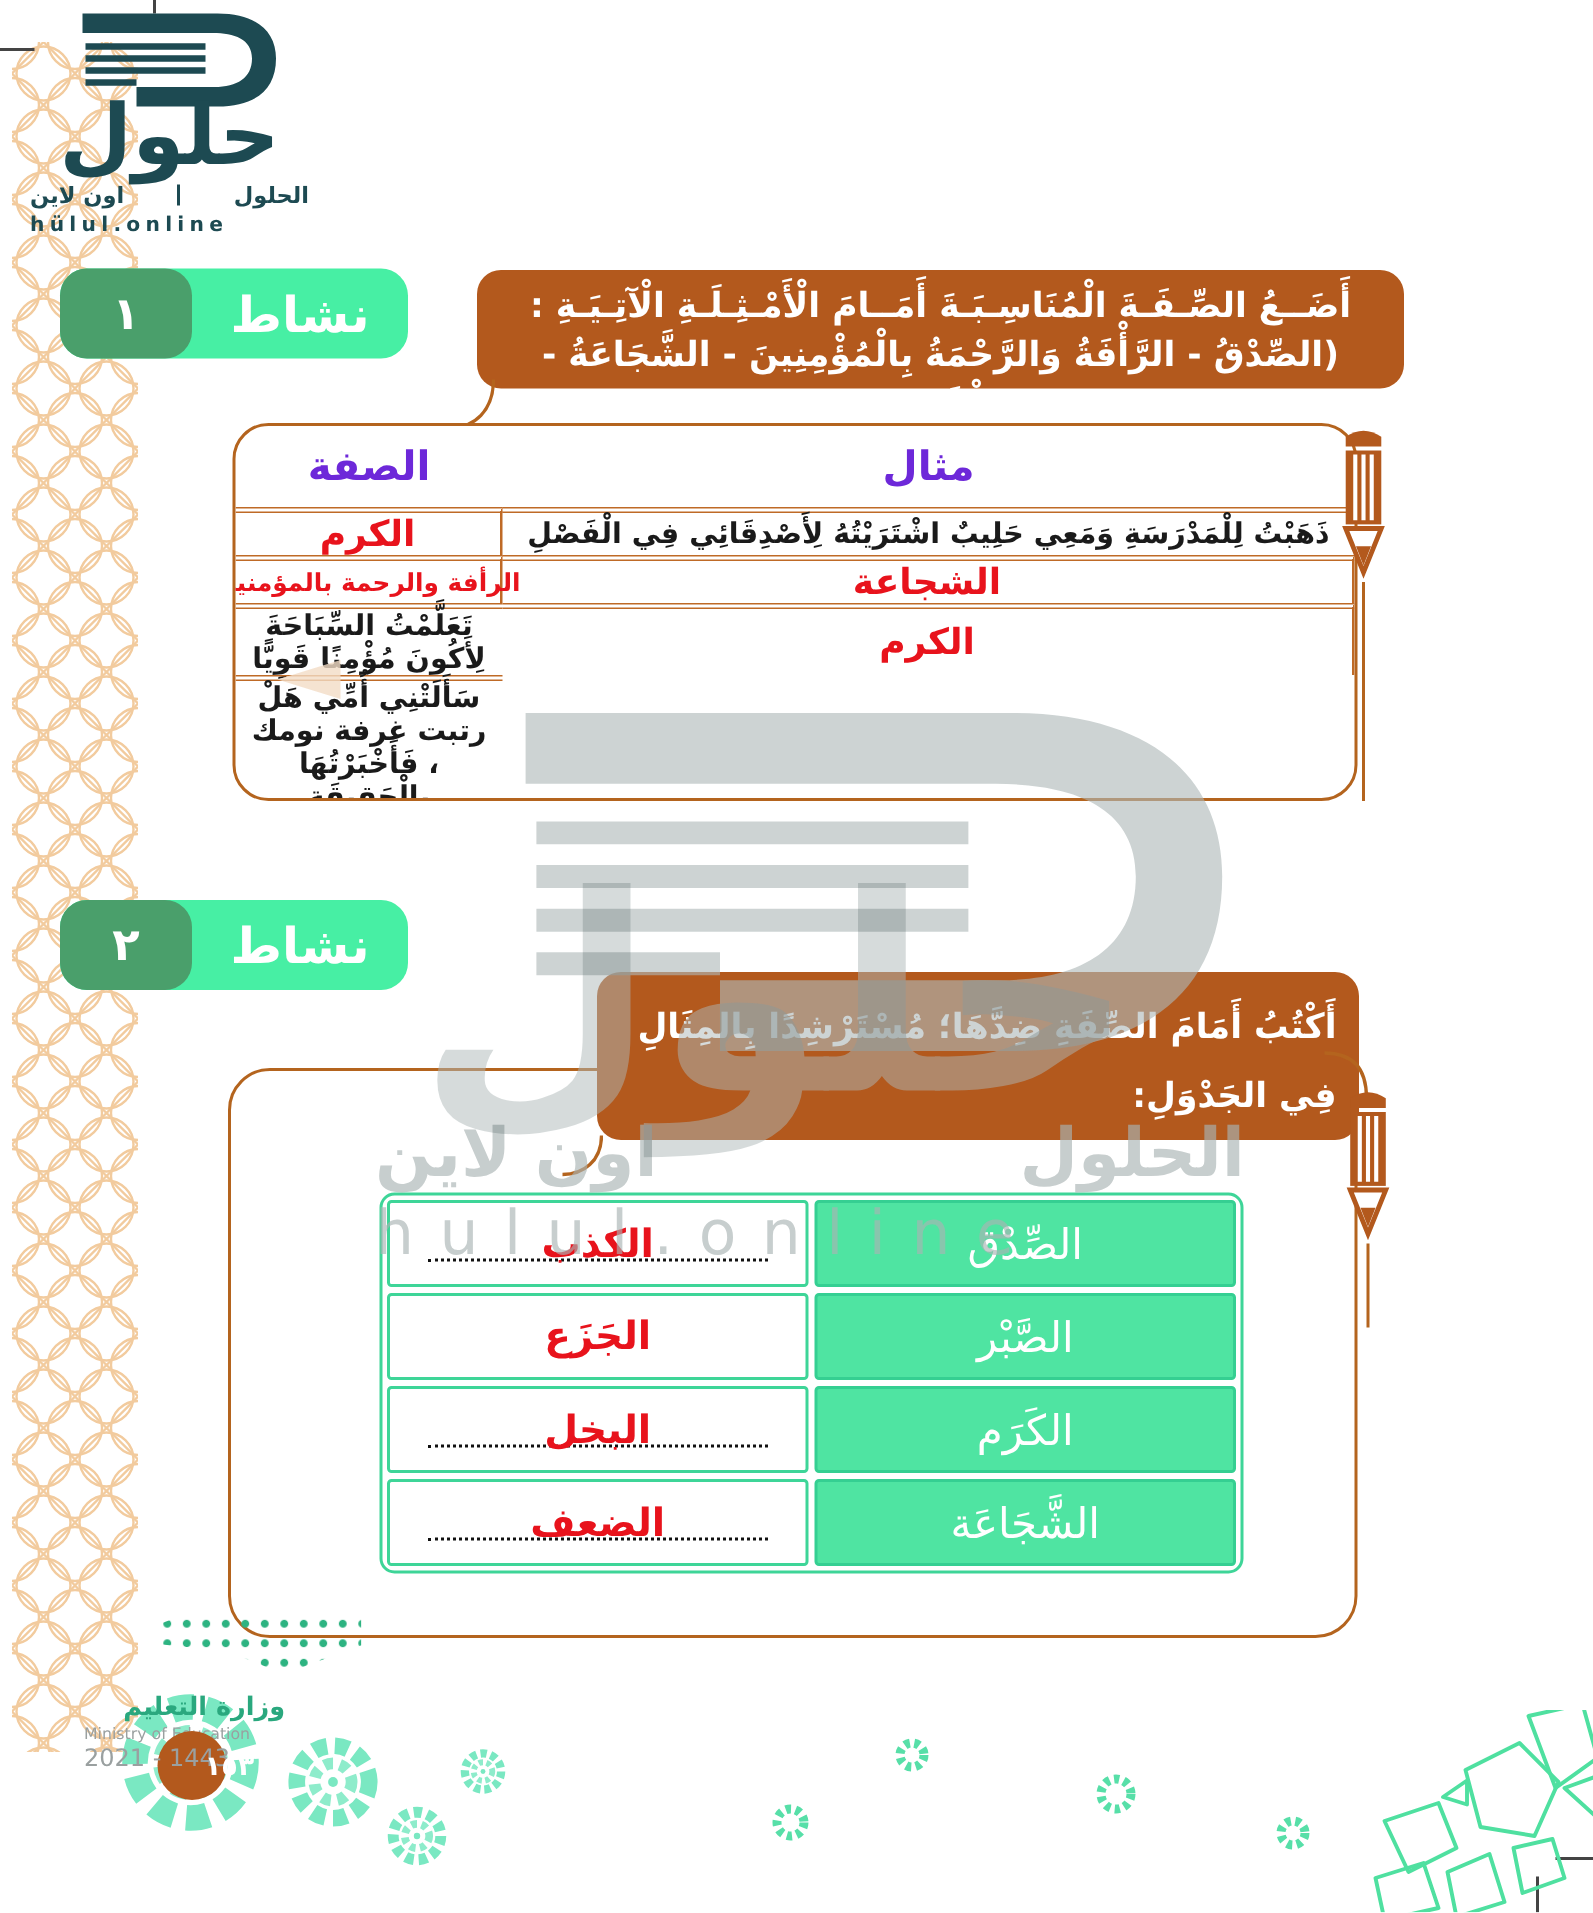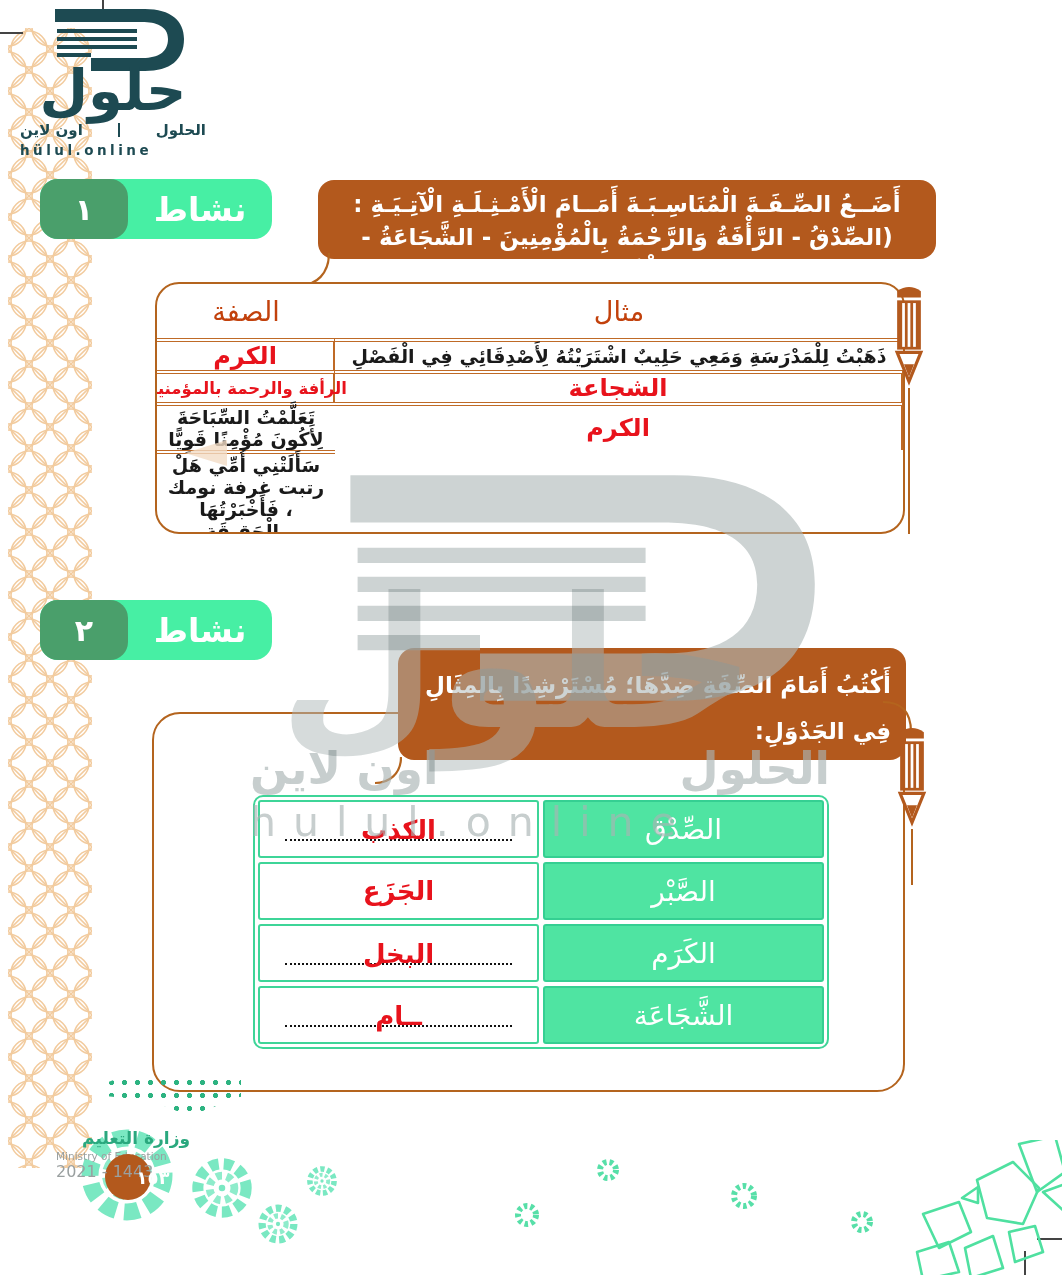--- a/index.html
+++ b/index.html
@@ -49,21 +49,21 @@
 
   .tail { position:absolute; }
 
   
   .t1wrap { position:absolute; left:155px; top:282px; width:750px; height:252px;
             border:2.5px solid #b4641e; border-radius:24px; background:#fff; overflow:hidden;
             display:grid; grid-template-columns:178px 1fr;
             grid-template-rows:54px 1fr 1fr 1fr 1fr; }
   .t1wrap .c { display:flex; align-items:center; justify-content:center; direction:rtl;
                border-top:4px double #bf6a26; padding:0 10px; }
-  .t1wrap .c.hdr { border-top:none; color:#c2410c; font-size:27px; font-weight:normal; }
+  .t1wrap .c.hdr { border-top:none; color:#6d28d9; font-size:27px; font-weight:bold; }
   .t1wrap .c.attr { border-right:2px solid #bf6a26; color:#e8131c; font-weight:bold;
                     font-size:24px; white-space:nowrap; }
   .t1wrap .c.attr.long { font-size:16.5px; }
   .t1wrap .c.ex { color:#1a1a1a; font-size:19px; font-weight:bold; text-align:center; }
 
   .wedge { position:absolute; left:185px; top:440px; width:0; height:0; opacity:.8;
            border-top:13px solid transparent; border-bottom:13px solid transparent;
            border-right:42px solid #f3dcc5; }
 
   
@@ -262,21 +262,21 @@
     <div class="gcell">الصَّبْر</div>
 
     <div class="wcell">
       <div class="dots-line"></div>
       <div class="ans">البخل</div>
     </div>
     <div class="gcell">الكَرَم</div>
 
     <div class="wcell">
       <div class="dots-line"></div>
-      <div class="ans">ــام</div>
+      <div class="ans">الضعف</div>
     </div>
     <div class="gcell">الشَّجَاعَة</div>
   </div>
 
   <div class="wm">
     <svg class="wbook" viewBox="0 0 150 66" preserveAspectRatio="none" xmlns="http://www.w3.org/2000/svg">
       <path fill="#aeb8b8" d="M14 2 H104 C130 2 143 14 143 32 C143 53 129 64 104 64 H50 V51 H102 C117 51 127 45 127 32 C127 19 115 15 101 15 H14 Z"></path>
       <g stroke="#aeb8b8" stroke-width="4.2">
         <line x1="16" y1="24" x2="96" y2="24"></line>
         <line x1="16" y1="32" x2="96" y2="32"></line>

